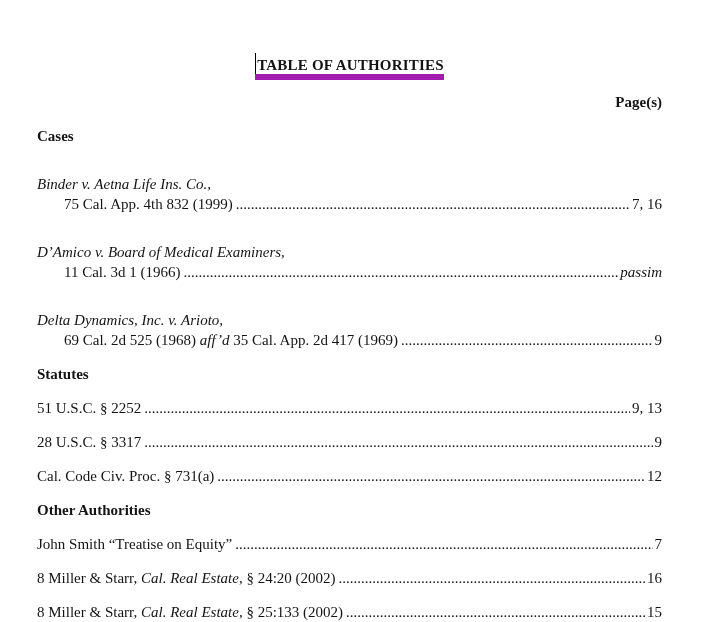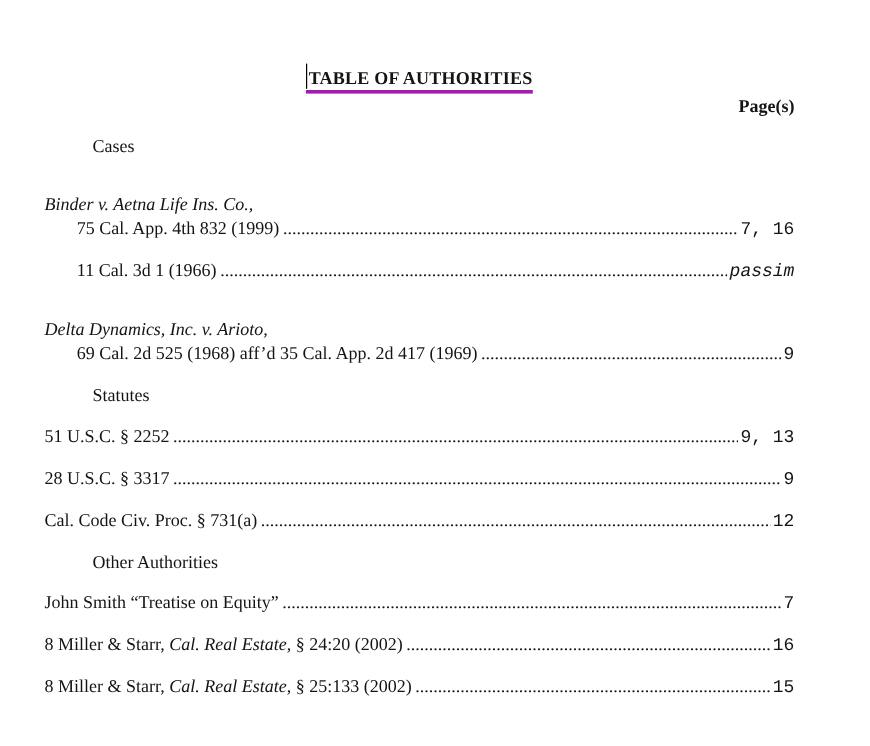--- a/index.html
+++ b/index.html
@@ -19,42 +19,41 @@
     padding: 53px 63px 0 37px;
   }
   .title-row {
     text-align: center;
     line-height: 20px;
     white-space: nowrap;
   }
   .title {
     font-weight: bold;
     letter-spacing: 0.2px;
-    border-bottom: 3px solid #a21caf;
+    border-bottom: 6px solid #a21caf;
     padding-bottom: 1px;
   }
   .cursor {
     display: inline-block;
     width: 1px;
     height: 21px;
     background: #000;
     vertical-align: -4px;
     margin-right: 1px;
   }
   .pages-header {
-    margin-top: 3px;
+    margin-top: 17px;
     text-align: right;
     font-weight: bold;
     line-height: 20px;
   }
   .section-heading {
-    font-weight: normal;
+    font-weight: bold;
     margin-top: 14px;
     line-height: 20px;
-    margin-left: 40px;
   }
   .entry { margin-top: 14px; }
   .case-name {
     font-style: italic;
     line-height: 20px;
     white-space: nowrap;
     margin-top: 28px;
   }
   .cite-row {
     display: flex;
@@ -66,21 +65,21 @@
   .leader {
     flex: 1 1 0;
     min-width: 0;
     overflow: hidden;
     white-space: nowrap;
     margin: 0 2px 0 3px;
   }
   .leader::after {
     content: "..........................................................................................................................................................................................................................................................";
   }
-  .page-ref { white-space: nowrap; font-family: Liberation Mono, monospace; }
+  .page-ref { white-space: nowrap; }
   .italic { font-style: italic; }
 </style>
 </head>
 <body>
 
 <div class="page">
 
   <div class="title-row">
     <span class="title"><span class="cursor"></span><span>TABLE OF AUTHORITIES</span></span>
   </div>
@@ -92,31 +91,32 @@
   <div class="entry case">
     <div class="case-name">Binder v. Aetna Life Ins. Co.,</div>
     <div class="cite-row">
       <span class="cite-text"><span>75 Cal. App. 4th 832 (1999)</span></span>
       <span class="leader"></span>
       <span class="page-ref">7, 16</span>
     </div>
   </div>
 
   <div class="entry case">
+    <div class="case-name">D’Amico v. Board of Medical Examiners,</div>
     <div class="cite-row">
       <span class="cite-text"><span>11 Cal. 3d 1 (1966)</span></span>
       <span class="leader"></span>
       <span class="page-ref italic">passim</span>
     </div>
   </div>
 
   <div class="entry case">
     <div class="case-name">Delta Dynamics, Inc. v. Arioto,</div>
     <div class="cite-row">
-      <span class="cite-text"><span>69 Cal. 2d 525 (1968) </span><span style="">aff’d</span><span> 35 Cal. App. 2d 417 (1969)</span></span>
+      <span class="cite-text"><span>69 Cal. 2d 525 (1968) </span><span style="font-style: italic;">aff’d</span><span> 35 Cal. App. 2d 417 (1969)</span></span>
       <span class="leader"></span>
       <span class="page-ref">9</span>
     </div>
   </div>
 
   <div class="section-heading">Statutes</div>
 
   <div class="entry">
     <div class="cite-row">
       <span class="cite-text"><span>51 U.S.C. § 2252</span></span>

